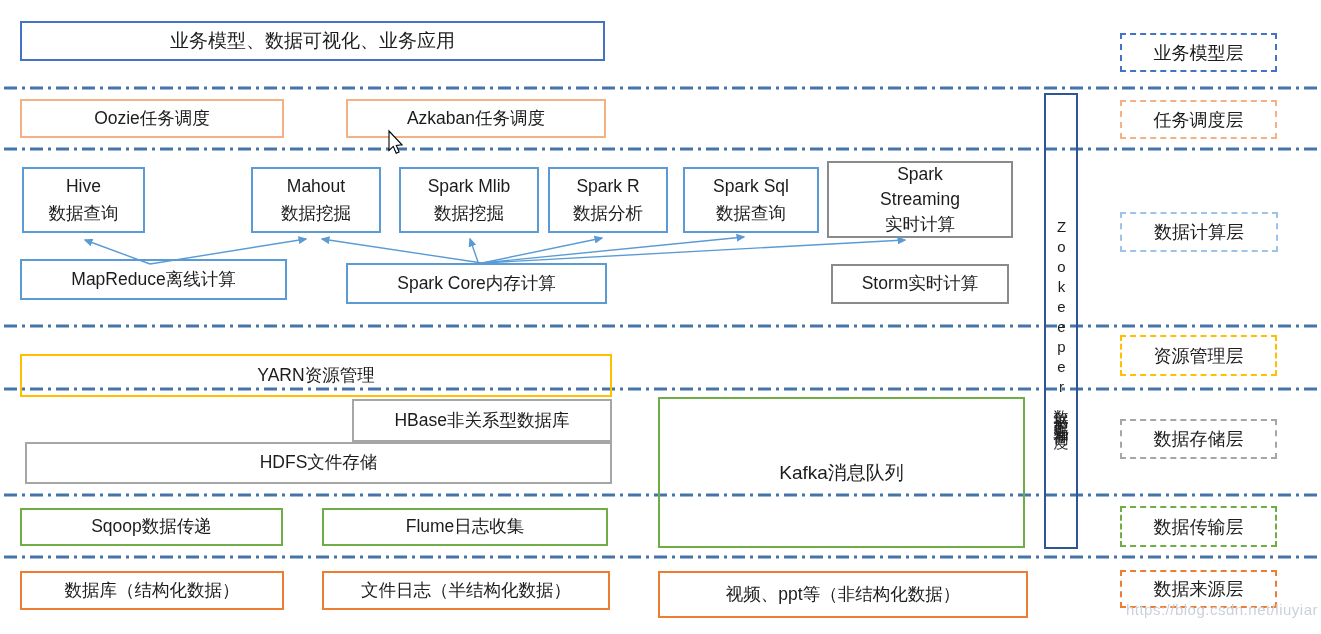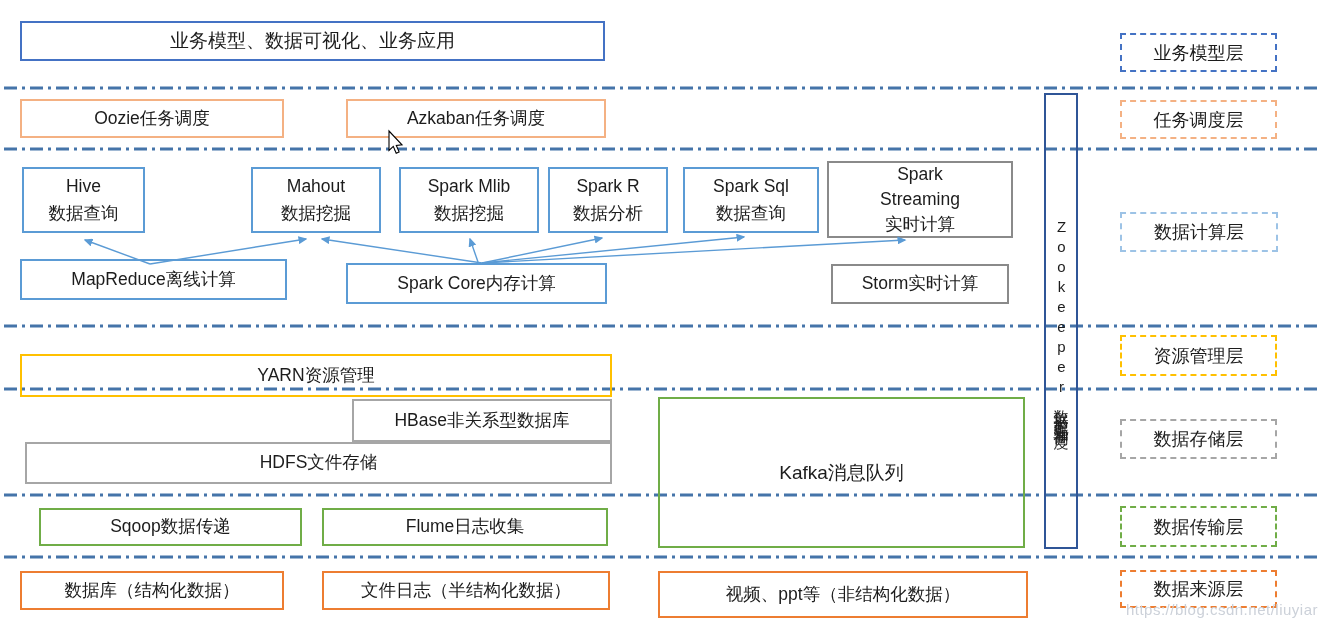--- a/index.html
+++ b/index.html
@@ -79,21 +79,21 @@
   <div class="box b-lblue" style="left:20px;top:259px;width:267px;height:41px;">MapReduce离线计算</div>
   <div class="box b-lblue" style="left:346px;top:263px;width:261px;height:41px;">Spark Core内存计算</div>
   <div class="box b-gray" style="left:831px;top:264px;width:178px;height:40px;">Storm实时计算</div>
 
   <div class="box b-gold" style="left:20px;top:334px;width:592px;height:43px;margin-top:20px;">YARN资源管理</div>
 
   <div class="box b-gray2" style="left:25px;top:442px;width:587px;height:42px;">HDFS文件存储</div>
   <div class="box b-gray2" style="left:352px;top:399px;width:260px;height:43px;">HBase非关系型数据库</div>
   <div class="box b-green big" style="left:658px;top:397px;width:367px;height:151px;">Kafka消息队列</div>
 
-  <div class="box b-green" style="left:20px;top:508px;width:263px;height:38px;margin-left:19px;">Sqoop数据传递</div>
+  <div class="box b-green" style="left:20px;top:508px;width:263px;height:38px;">Sqoop数据传递</div>
   <div class="box b-green" style="left:322px;top:508px;width:286px;height:38px;">Flume日志收集</div>
 
   <div class="box b-orange" style="left:20px;top:571px;width:264px;height:39px;">数据库（结构化数据）</div>
   <div class="box b-orange" style="left:322px;top:571px;width:288px;height:39px;">文件日志（半结构化数据）</div>
   <div class="box b-orange" style="left:658px;top:571px;width:370px;height:47px;">视频、ppt等（非结构化数据）</div>
 
   <div class="box b-dblue vertical" style="left:1044px;top:93px;width:34px;height:456px;">Zookeeper数据平台配置和调度</div>
 
   <div class="layer-label" style="left:1120px;top:33px;width:157px;height:39px;border-color:#4472C4;">业务模型层</div>
   <div class="layer-label" style="left:1120px;top:100px;width:157px;height:39px;border-color:#F4B183;">任务调度层</div>

